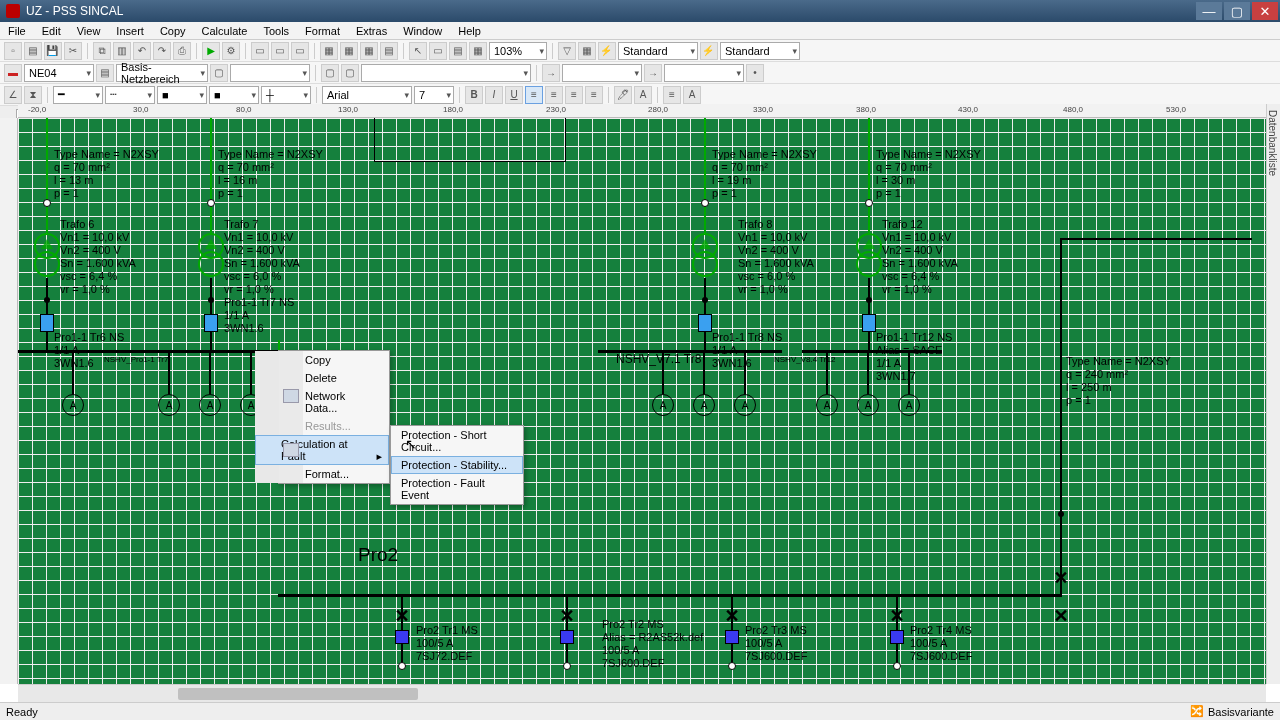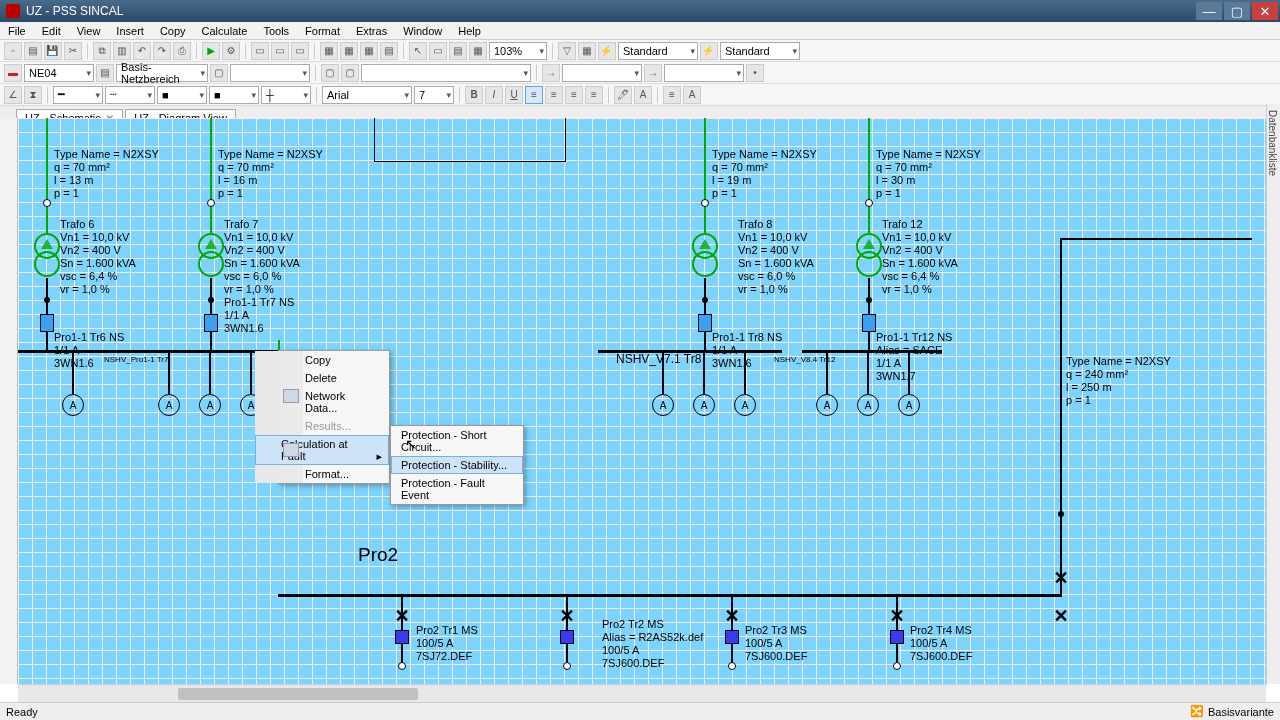--- a/index.html
+++ b/index.html
@@ -31,21 +31,21 @@
 .tab.active { background: #fff; }
 .tab .x { font-size: 10px; color: #666; }
 
 
 .canvaswrap { position: absolute; top: 104px; left: 0; right: 0; bottom: 18px; }
 .vtab { position: absolute; right: 0; top: 0; bottom: 18px; width: 14px; background: #eee; border-left: 1px solid #ccc; }
 .vtab .lbl { writing-mode: vertical-rl; font-size: 10px; padding-top: 6px; color: #444; }
 .ruler-h { position: absolute; top: 0; left: 18px; right: 14px; height: 14px; background: #f2f2f2; border-bottom: 1px solid #bbb; font-size: 8px; color: #444; overflow: hidden; }
 .ruler-h span { position: absolute; top: 1px; }
 .ruler-v { position: absolute; top: 14px; left: 0; width: 18px; bottom: 18px; background: #f2f2f2; border-right: 1px solid #bbb; }
-.canvas { position: absolute; top: 14px; left: 18px; right: 14px; bottom: 18px; background: #7dd3fc; overflow: hidden; }
+.canvas { position: absolute; top: 14px; left: 18px; right: 14px; bottom: 18px; background: #15803d; overflow: hidden; }
 .grid { position: absolute; inset: 0; background-image: linear-gradient(#eee 1px, transparent 1px), linear-gradient(90deg, #eee 1px, transparent 1px); background-size: 14px 14px; }
 
 .hscroll { position: absolute; left: 18px; right: 14px; bottom: 0; height: 18px; background: #e8e8e8; border-top: 1px solid #ccc; }
 .hscroll .thumb { position: absolute; left: 160px; top: 3px; height: 12px; width: 240px; background: #c0c0c0; border-radius: 2px; }
 
 
 .elem { position: absolute; font-size: 11px; line-height: 13px; color: #000; white-space: nowrap; }
 .wire { position: absolute; background: #000; }
 .gwire { position: absolute; background: #0a0; }
 .node-dot { position: absolute; width: 6px; height: 6px; background: #000; border-radius: 50%; transform: translate(-50%,-50%); }
@@ -214,20 +214,34 @@
   <div class="tab active">
     <span>UZ - Schematic</span>
     <span class="x">✕</span>
   </div>
   <div class="tab">
     <span>UZ - Diagram View</span>
   </div>
 </div>
 
 <div class="canvaswrap">
+  <div class="ruler-h">
+    <span style="left:10px">-20,0</span>
+      <span style="left:115px">30,0</span>
+      <span style="left:218px">80,0</span>
+      <span style="left:320px">130,0</span>
+      <span style="left:425px">180,0</span>
+      <span style="left:528px">230,0</span>
+      <span style="left:630px">280,0</span>
+      <span style="left:735px">330,0</span>
+      <span style="left:838px">380,0</span>
+      <span style="left:940px">430,0</span>
+      <span style="left:1045px">480,0</span>
+      <span style="left:1148px">530,0</span>
+  </div>
   <div class="ruler-v"></div>
   <div class="vtab">
       <div class="lbl">Datenbankliste</div>
     </div>
 
   <div class="canvas">
     <div class="grid"></div>
 
     <div class="elem" style="left:356px; top:0; width:192px; height:44px; border:1px solid #000; border-top:none;"></div>
 

